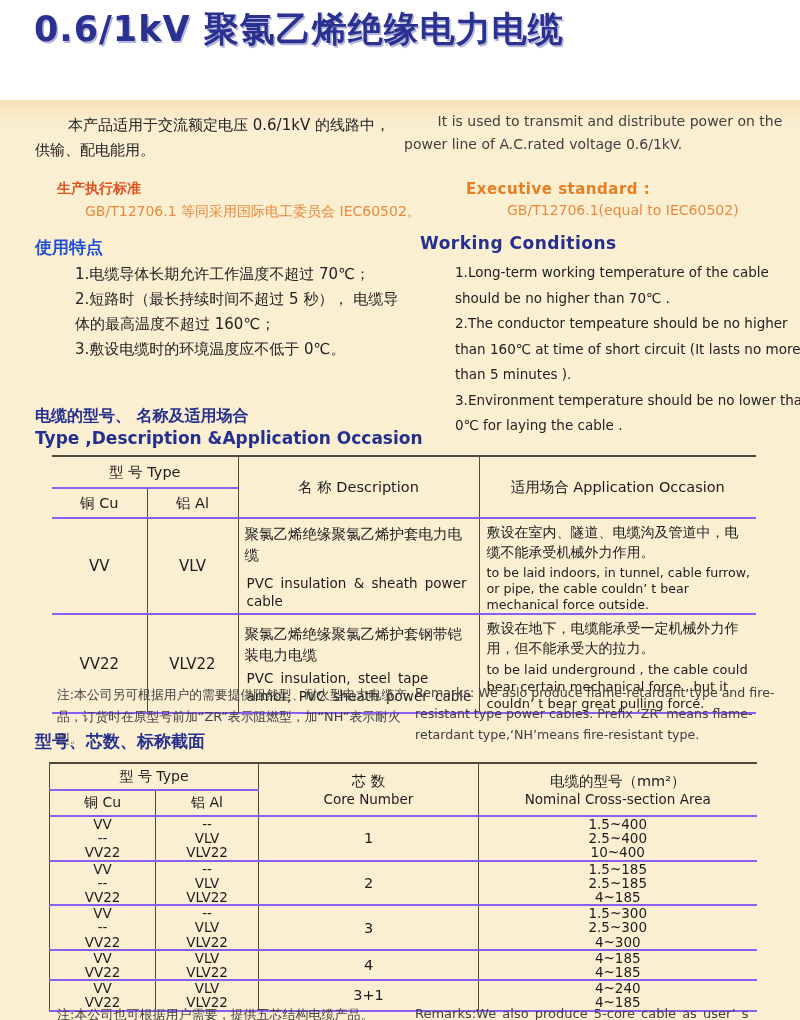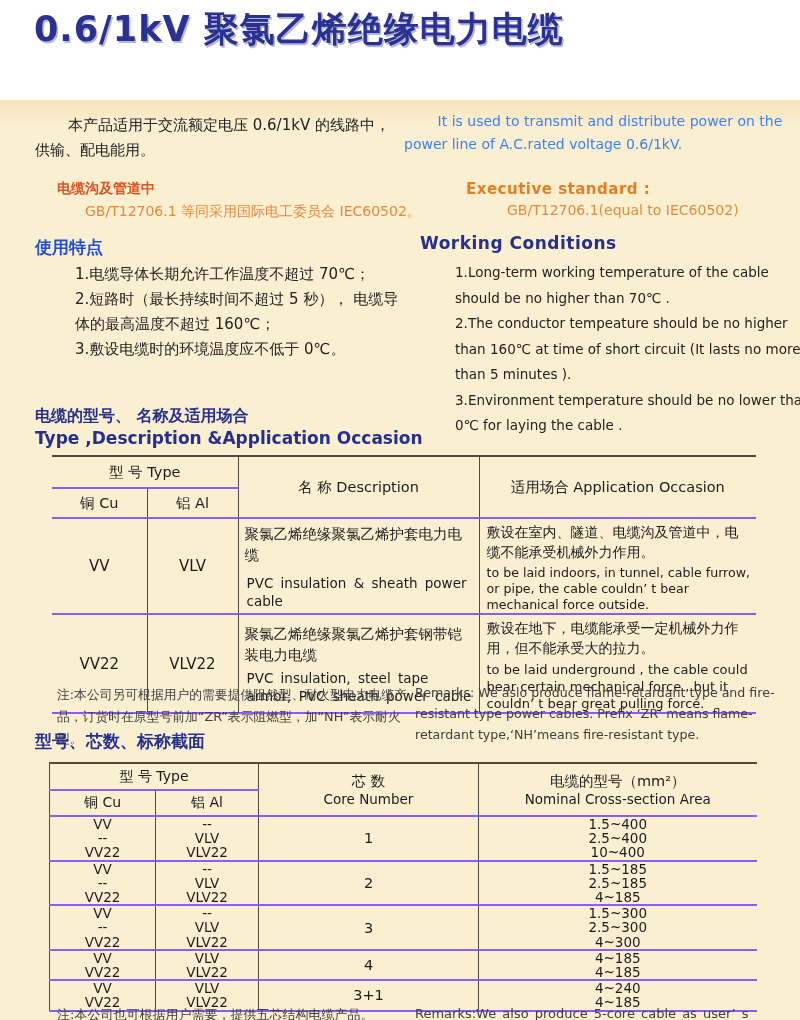--- a/index.html
+++ b/index.html
@@ -19,21 +19,21 @@
     font-size:35px; font-weight:bold; color:#2b3191; letter-spacing:1px;
     text-shadow:1.5px 1.5px 0 rgba(43,49,145,.35);
   }
   .title-en {
     position:absolute; left:34px; top:54px; width:740px;
     font-size:28px; font-weight:bold; font-style:italic; color:#2b3191;
     text-shadow:1px 1px 0 rgba(43,49,145,.3);
   }
   
   .intro-left  { position:absolute; left:35px;  top:113px; width:362px; font-size:15px; line-height:25px; color:#222; text-indent:2.2em; }
-  .intro-right { position:absolute; left:404px; top:110px; width:388px; font-size:14px; line-height:23px; color:#3b82f6; text-indent:2.4em; }
+  .intro-right { position:absolute; left:404px; top:110px; width:388px; font-size:14px; line-height:23px; color:#404040; text-indent:2.4em; }
   .std-cn-head { position:absolute; left:57px;  top:180px; font-size:14px; font-weight:bold; color:#e0521f; }
   .std-cn-body { position:absolute; left:85px;  top:203px; font-size:14px; color:#e8893c; }
   .std-en-head { position:absolute; left:466px; top:180px; font-size:15px; font-weight:bold; color:#e87e22; letter-spacing:.5px; }
   .std-en-body { position:absolute; left:507px; top:202px; font-size:14px; color:#e8893c; }
   
   .feat-cn-head { position:absolute; left:35px;  top:236px; font-size:17px; font-weight:bold; color:#1d4ed8; }
   .feat-cn-list { position:absolute; left:75px;  top:262px; width:335px; font-size:15px; line-height:25px; color:#222; }
   .feat-en-head { position:absolute; left:420px; top:233px; font-size:17px; font-weight:bold; color:#25308e; letter-spacing:.5px; }
   .feat-en-list { position:absolute; left:455px; top:260px; width:360px; font-size:13.5px; line-height:25.5px; color:#222; }
   
@@ -79,21 +79,21 @@
 <body>
 
 <div class="page">
   <div class="content-bg"></div>
 
   <div class="title-cn">0.6/1kV 聚氯乙烯绝缘电力电缆</div>
 
   <div class="intro-left">本产品适用于交流额定电压 0.6/1kV 的线路中， 供输、配电能用。</div>
   <div class="intro-right">It is used to  transmit and distribute power on the power line of A.C.rated voltage 0.6/1kV.</div>
 
-  <div class="std-cn-head">电缆沟及管道中</div>
+  <div class="std-cn-head">生产执行标准</div>
   <div class="std-cn-body">GB/T12706.1 等同采用国际电工委员会 IEC60502。</div>
   <div class="std-en-head">Executive standard :</div>
   <div class="std-en-body">GB/T12706.1(equal to IEC60502)</div>
 
   <div class="feat-cn-head">使用特点</div>
   <div class="feat-cn-list">
     <div>1.电缆导体长期允许工作温度不超过 70℃；</div>
     <div>2.短路时（最长持续时间不超过 5 秒）， 电缆导体的最高温度不超过 160℃；</div>
     <div>3.敷设电缆时的环境温度应不低于 0℃。</div>
   </div>

